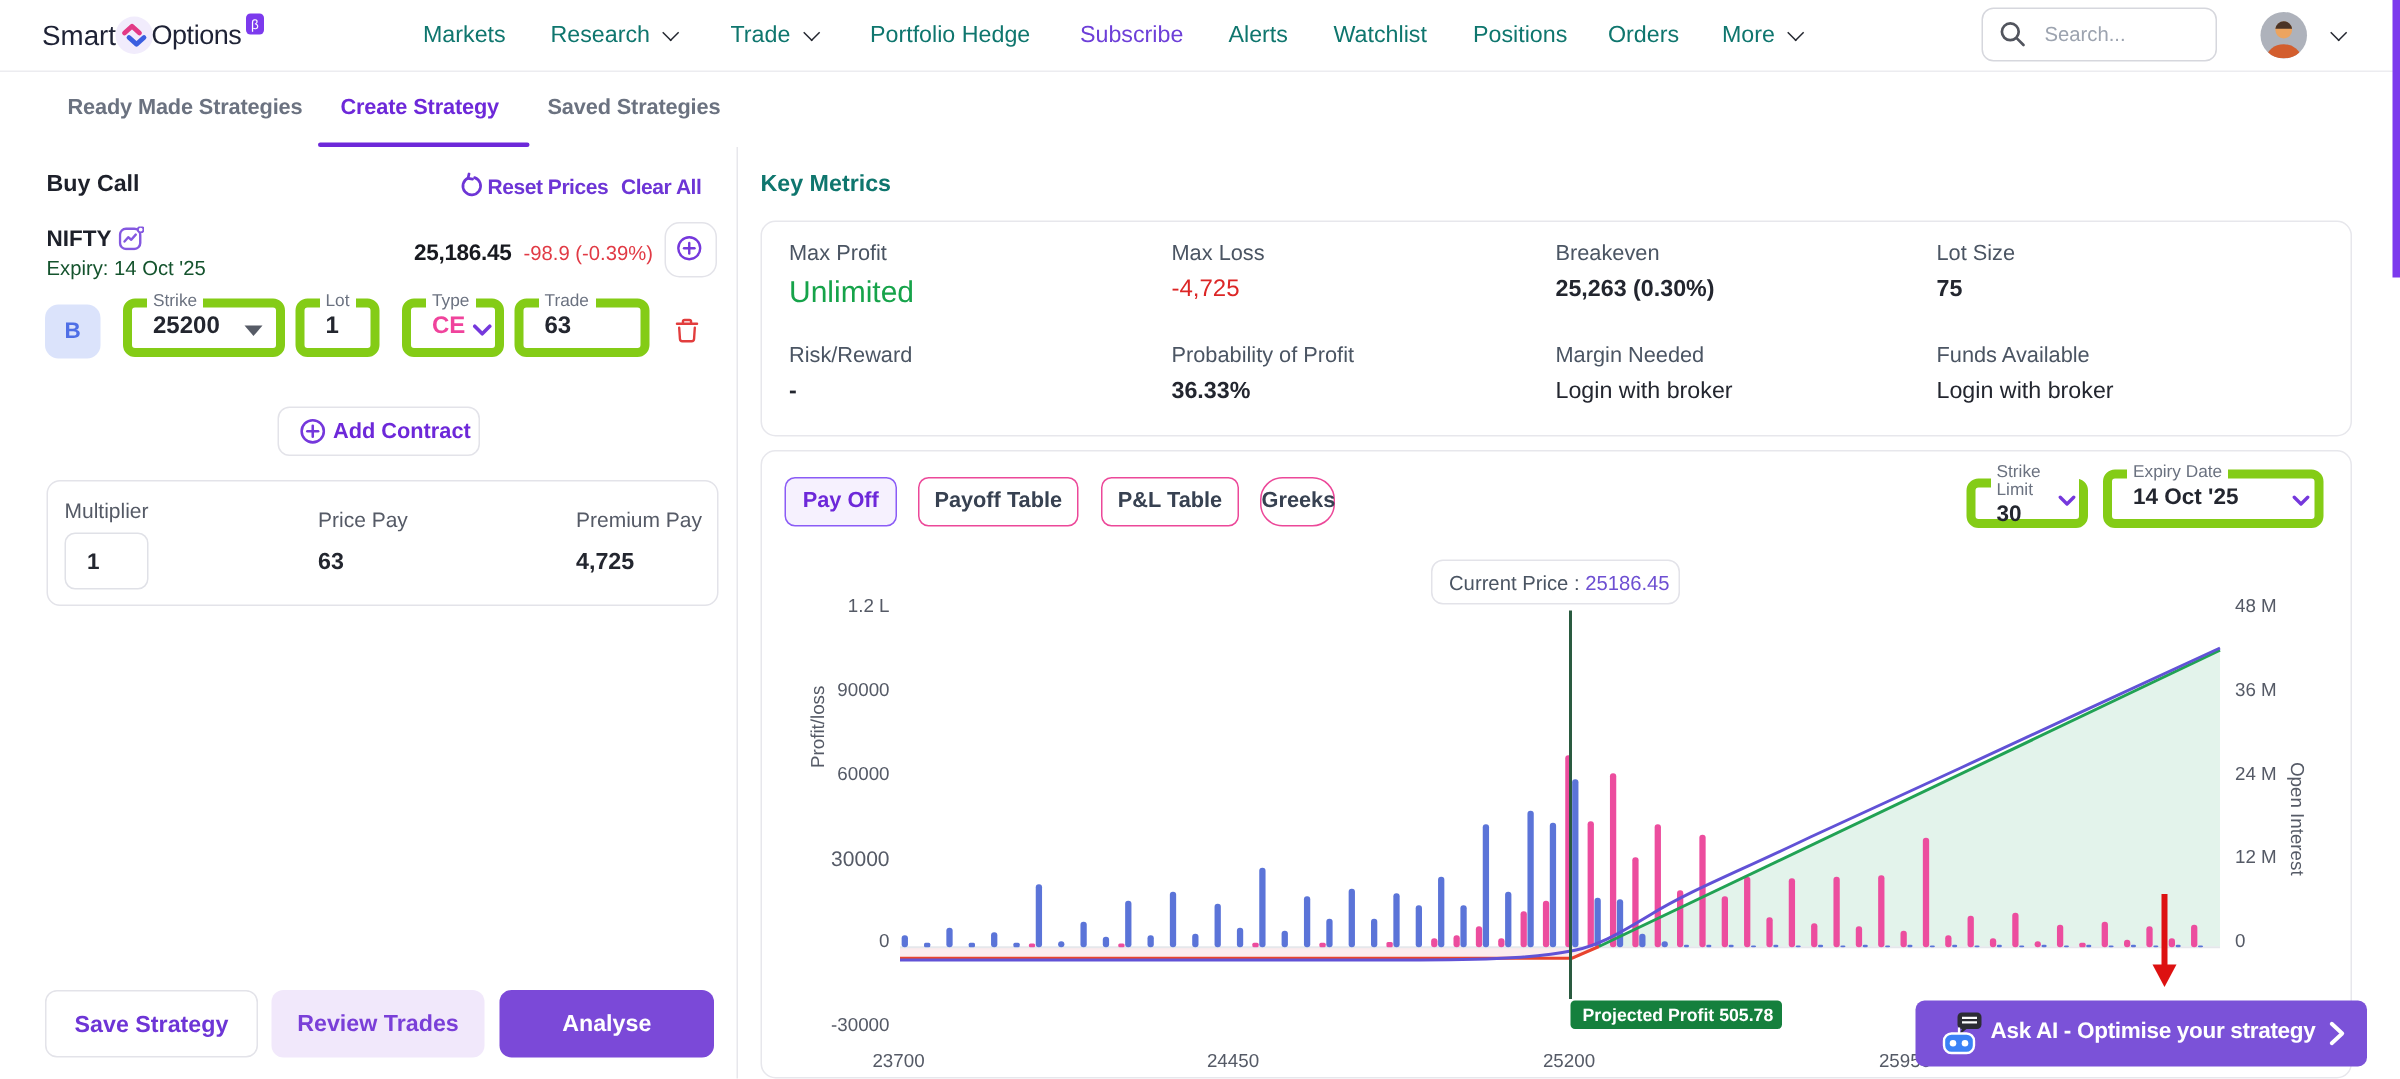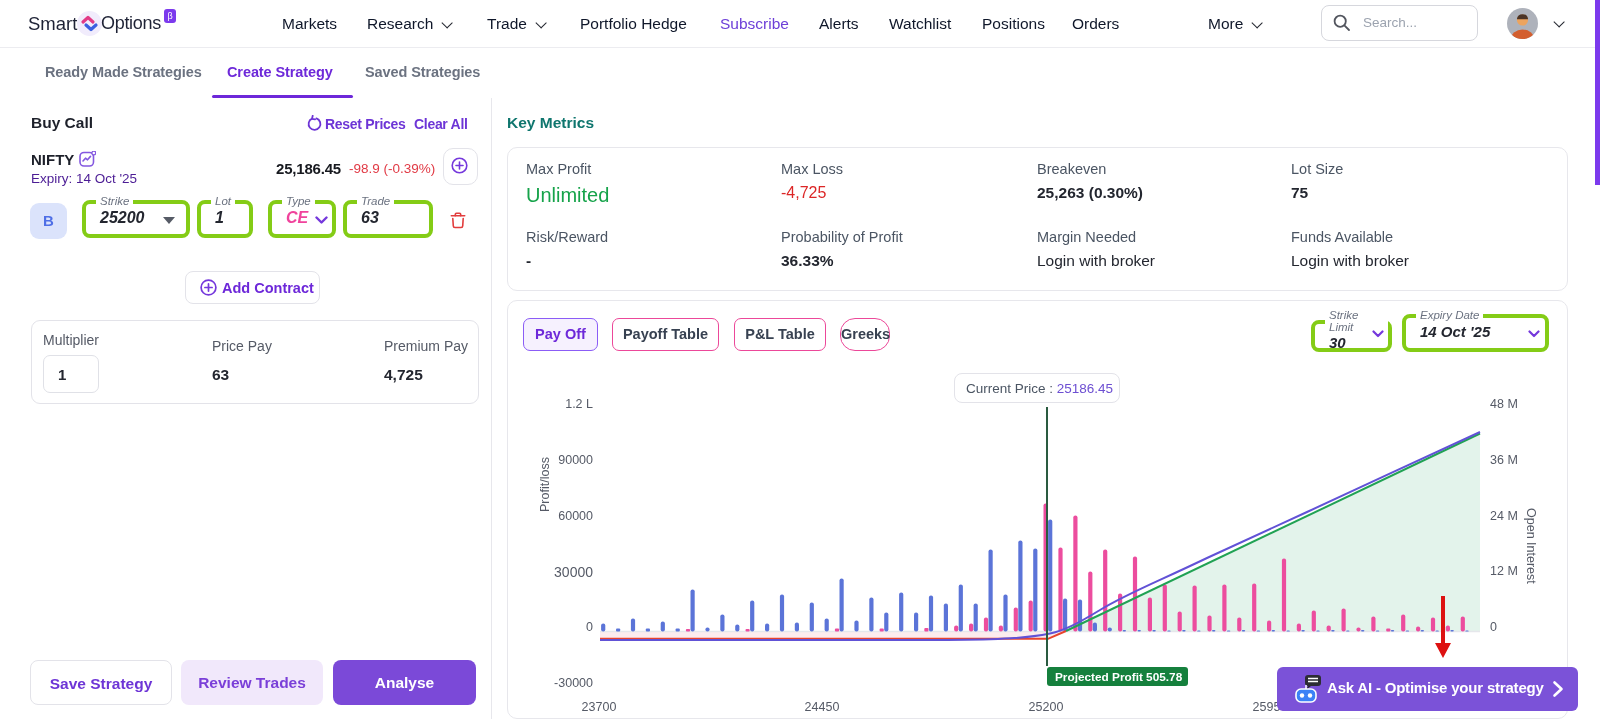--- a/index.html
+++ b/index.html
@@ -1,21 +1,21 @@
 <!DOCTYPE html>
 <html><head>
 <meta charset="utf-8">
 <style>
 * { margin:0; padding:0; box-sizing:border-box; }
 html,body { width:1600px; height:719px; overflow:hidden; background:#fff; font-family:"Liberation Sans", sans-serif; }
 .abs { position:absolute; }
-.nav-item { position:absolute; top:0; height:48px; line-height:48px; font-size:15.5px; color:#0f172a; font-weight:500; white-space:nowrap; }
+.nav-item { position:absolute; top:0; height:48px; line-height:48px; font-size:15.5px; color:#0f766e; font-weight:500; white-space:nowrap; }
 .chev { display:inline-block; width:8px; height:8px; border-right:1.7px solid #23262f; border-bottom:1.7px solid #23262f; transform:rotate(45deg) translateY(-3px); margin-left:8px; }
 .tab { position:absolute; top:48px; height:50px; line-height:48px; font-size:14.5px; font-weight:700; color:#6b7280; letter-spacing:-0.1px; }
-fieldset.nf { position:absolute; border:4px solid #84cc16; border-radius:8px; background:#fff;font-style:italic; }
+fieldset.nf { position:absolute; border:6px solid #84cc16; border-radius:8px; background:#fff; }
 fieldset.nf legend { font-size:11.5px; color:#6b7280; margin-left:10px; padding:0 4px; line-height:1; }
 fieldset.nf .val { font-size:16px; font-weight:700; color:#23262f; padding-left:14px; margin-top:1px; }
 .metlbl { position:absolute; font-size:14.5px; color:#4b5563; }
 .metval { position:absolute; font-size:15.5px; font-weight:700; color:#23262f; }
 .ctab { position:absolute; top:318px; height:33px; border:1px solid #ec4899; border-radius:7px; background:#fff; font-size:14.5px; font-weight:700; color:#374151; text-align:center; }
 </style>
 </head>
 <body>
 
 <div class="abs" style="left:0;top:0;width:1600px;height:48px;background:#fff;border-bottom:1px solid #ececf0;"></div>
@@ -31,21 +31,21 @@
 
 <div class="nav-item" style="left:282px;">Markets</div>
 <div class="nav-item" style="left:367px;">Research<span class="chev"></span></div>
 <div class="nav-item" style="left:487px;">Trade<span class="chev"></span></div>
 <div class="nav-item" style="left:580px;">Portfolio Hedge</div>
 <div class="nav-item" style="left:720px;color:#6d3fd8;">Subscribe</div>
 <div class="nav-item" style="left:819px;">Alerts</div>
 <div class="nav-item" style="left:889px;">Watchlist</div>
 <div class="nav-item" style="left:982px;">Positions</div>
 <div class="nav-item" style="left:1072px;">Orders</div>
-<div class="nav-item" style="left:1208px;">More<span class="chev"></span></div>
+<div class="nav-item" style="left:1148px;">More<span class="chev"></span></div>
 
 <div class="abs" style="left:1321px;top:5px;width:157px;height:36px;border:1px solid #d6d7dd;border-radius:8px;background:#fff;"></div>
 <svg class="abs" style="left:1332px;top:13px;" width="20" height="20" viewBox="0 0 20 20">
     <circle cx="8.2" cy="8.2" r="5.6" fill="none" stroke="#52555e" stroke-width="1.8"></circle>
     <line x1="12.6" y1="12.6" x2="17" y2="17" stroke="#52555e" stroke-width="1.8" stroke-linecap="round"></line>
   </svg>
 <div class="abs" style="left:1363px;top:15px;font-size:13.5px;color:#9ca3af;">Search...</div>
 
 <div class="abs" style="left:1507px;top:8px;width:31px;height:31px;border-radius:50%;background:#aeb2bb;overflow:hidden;">
 <svg width="31" height="31" viewBox="0 0 31 31">
@@ -70,21 +70,21 @@
   </svg>
 <div class="abs" style="left:325px;top:116px;font-size:14px;font-weight:700;color:#6d35d6;letter-spacing:-0.3px;">Reset Prices</div>
 <div class="abs" style="left:414px;top:116px;font-size:14px;font-weight:700;color:#6d35d6;letter-spacing:-0.3px;">Clear All</div>
 
 <div class="abs" style="left:31px;top:151px;font-size:15px;font-weight:700;color:#1d202a;">NIFTY</div>
 <svg class="abs" style="left:79px;top:151px;" width="17" height="16" viewBox="0 0 17 16">
 <rect x="1" y="1.5" width="13.5" height="13.5" rx="4" fill="none" stroke="#8458e0" stroke-width="1.6"></rect>
 <path d="M4 10 L6.5 7.2 L8.5 8.8 L11.5 5.4" fill="none" stroke="#8458e0" stroke-width="1.6" stroke-linecap="round" stroke-linejoin="round"></path>
 <circle cx="14.8" cy="2" r="1.9" fill="#fff" stroke="#8458e0" stroke-width="1.3"></circle>
 </svg>
-<div class="abs" style="left:31px;top:171px;font-size:13.5px;color:#4c1d95;">Expiry: 14 Oct '25</div>
+<div class="abs" style="left:31px;top:171px;font-size:13.5px;color:#14532d;">Expiry: 14 Oct '25</div>
 <div class="abs" style="left:276px;top:160px;font-size:15px;font-weight:700;color:#17191f;letter-spacing:-0.2px;">25,186.45</div>
 <div class="abs" style="left:349px;top:161px;font-size:13.5px;color:#e13a45;">-98.9 (-0.39%)</div>
 <div class="abs" style="left:443px;top:148px;width:35px;height:37px;border:1px solid #e3e3e9;border-radius:10px;background:#fff;"></div>
 <svg class="abs" style="left:451px;top:157px;" width="17" height="17" viewBox="0 0 17 17">
     <circle cx="8.5" cy="8.5" r="7.3" fill="none" stroke="#7538dc" stroke-width="1.6"></circle>
     <line x1="5" y1="8.5" x2="12" y2="8.5" stroke="#7538dc" stroke-width="1.6" stroke-linecap="round"></line>
     <line x1="8.5" y1="5" x2="8.5" y2="12" stroke="#7538dc" stroke-width="1.6" stroke-linecap="round"></line>
   </svg>
 
 <div class="abs" style="left:30px;top:203px;width:37px;height:36px;border-radius:9px;background:#dbe3fb;color:#4f6fe6;font-weight:700;font-size:15px;text-align:center;line-height:36px;">B</div>

